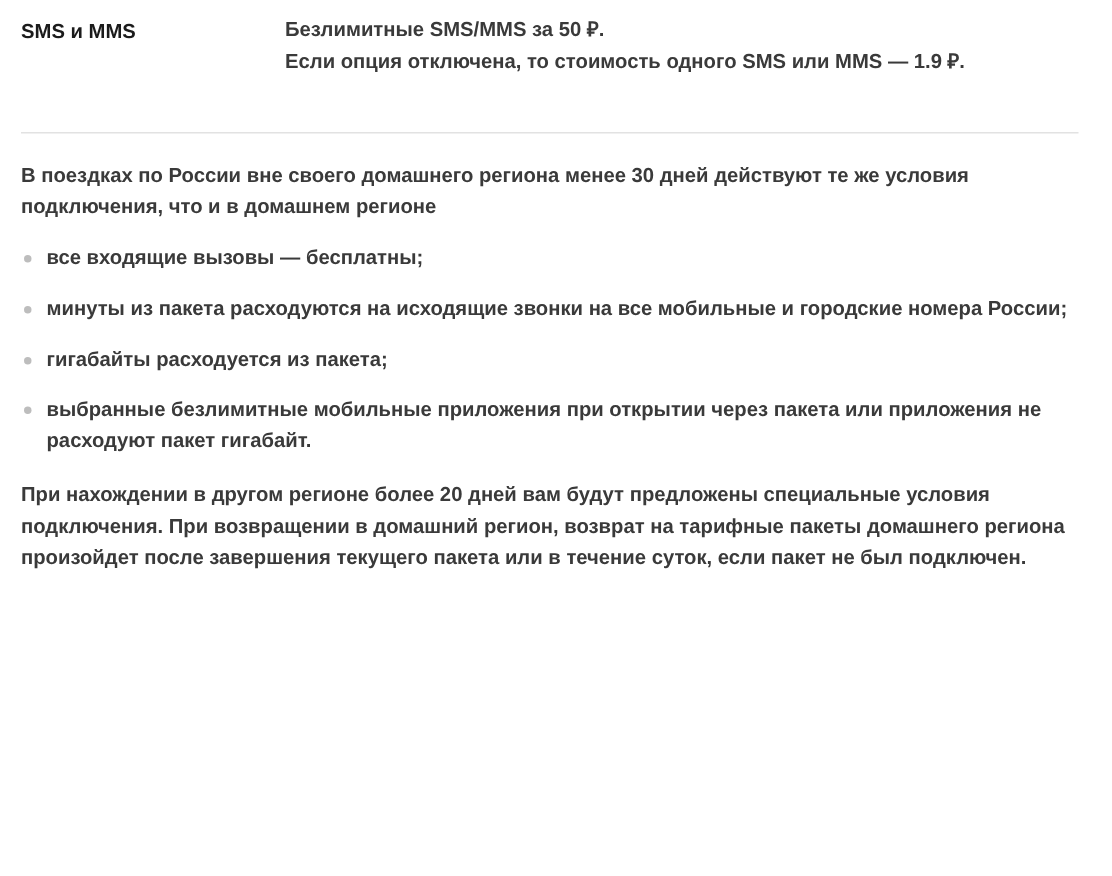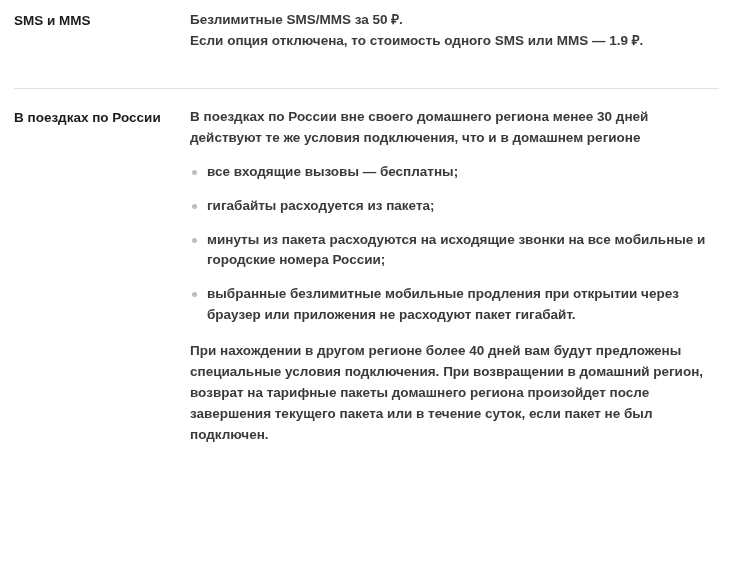--- a/index.html
+++ b/index.html
@@ -101,39 +101,38 @@
     <div class="section-body">
       <div class="para nowrap-body">Безлимитные SMS/MMS за 50 ₽.
 Если опция отключена, то стоимость одного SMS или MMS — 1.9 ₽.</div>
       <div class="gap-sm"></div>
     </div>
   </div>
 
   <div class="divider"></div>
 
   <div class="section">
-    <div class="section-title">В поездках по России</div>
     <div class="section-body">
       <div class="para">В поездках по России вне своего домашнего региона менее 30 дней действуют те же условия подключения, что и в домашнем регионе</div>
       <ul class="bullets">
         <li>
           <span class="dot"></span>
           <span>все входящие вызовы — бесплатны;</span>
         </li>
         <li>
           <span class="dot"></span>
+          <span>минуты из пакета расходуются на исходящие звонки на все мобильные и городские номера России;</span>
+        </li>
+        <li>
+          <span class="dot"></span>
           <span>гигабайты расходуется из пакета;</span>
         </li>
         <li>
           <span class="dot"></span>
-          <span>минуты из пакета расходуются на исходящие звонки на все мобильные и городские номера России;</span>
-        </li>
-        <li>
-          <span class="dot"></span>
-          <span>выбранные безлимитные мобильные продления при открытии через браузер или приложения не расходуют пакет гигабайт.</span>
+          <span>выбранные безлимитные мобильные приложения при открытии через пакета или приложения не расходуют пакет гигабайт.</span>
         </li>
       </ul>
       <div class="gap-xs"></div>
-      <div class="para">При нахождении в другом регионе более 40 дней вам будут предложены специальные условия подключения. При возвращении в домашний регион, возврат на тарифные пакеты домашнего региона произойдет после завершения текущего пакета или в течение суток, если пакет не был подключен.</div>
+      <div class="para">При нахождении в другом регионе более 20 дней вам будут предложены специальные условия подключения. При возвращении в домашний регион, возврат на тарифные пакеты домашнего региона произойдет после завершения текущего пакета или в течение суток, если пакет не был подключен.</div>
     </div>
   </div>
 
 </div>
 
 </body></html>

